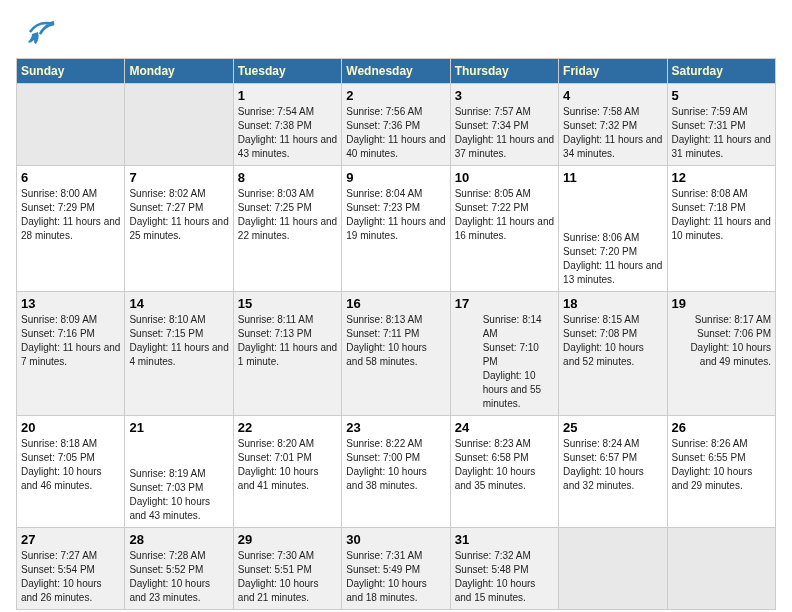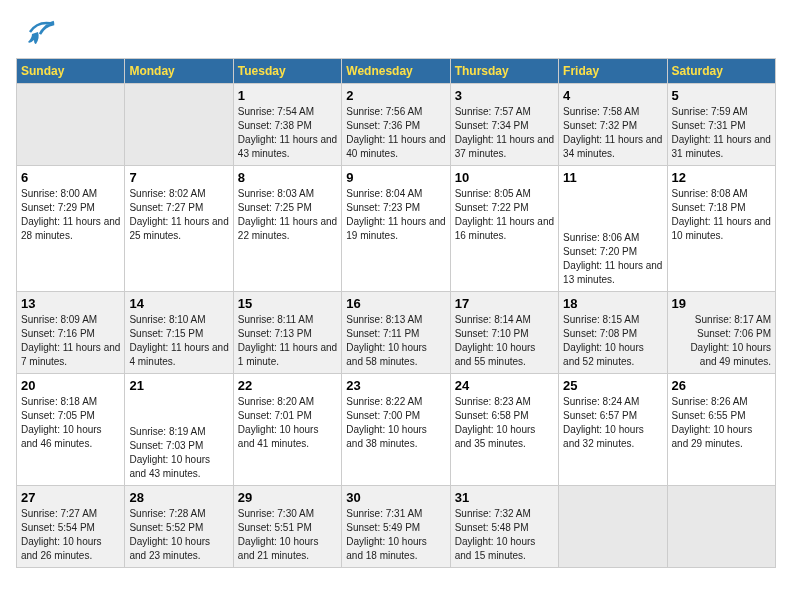--- a/index.html
+++ b/index.html
@@ -24,21 +24,21 @@
     .title-section {
       text-align: right;
     }
     .calendar {
       width: 100%;
       border-collapse: collapse;
       font-size: 11px;
     }
     .calendar th {
       background: #2e6da4;
-      color: #fde047;
+      color: #fef9c3;
       padding: 5px 4px;
       text-align: left;
       font-size: 12px;
       border: 1px solid #ccc;
     }
     .calendar td {
       border: 1px solid #ccc;
       vertical-align: top;
       padding: 4px;
       width: 108px;
@@ -199,21 +199,21 @@
 Daylight: 11 hours and 1 minute.</div>
         </td>
         <td>
           <span class="day-num">16</span>
           <div class="day-info" style="white-space: pre-line;">Sunrise: 8:13 AM
 Sunset: 7:11 PM
 Daylight: 10 hours and 58 minutes.</div>
         </td>
         <td>
           <span class="day-num">17</span>
-          <div class="day-info" style="white-space: pre-line;">Sunrise: 8:14 AM
+          <div class="day-info" style="white-space: pre-line; margin-left: 28px;">Sunrise: 8:14 AM
 Sunset: 7:10 PM
 Daylight: 10 hours and 55 minutes.</div>
         </td>
         <td>
           <span class="day-num">18</span>
           <div class="day-info" style="white-space: pre-line;">Sunrise: 8:15 AM
 Sunset: 7:08 PM
 Daylight: 10 hours and 52 minutes.</div>
         </td>
         <td>

